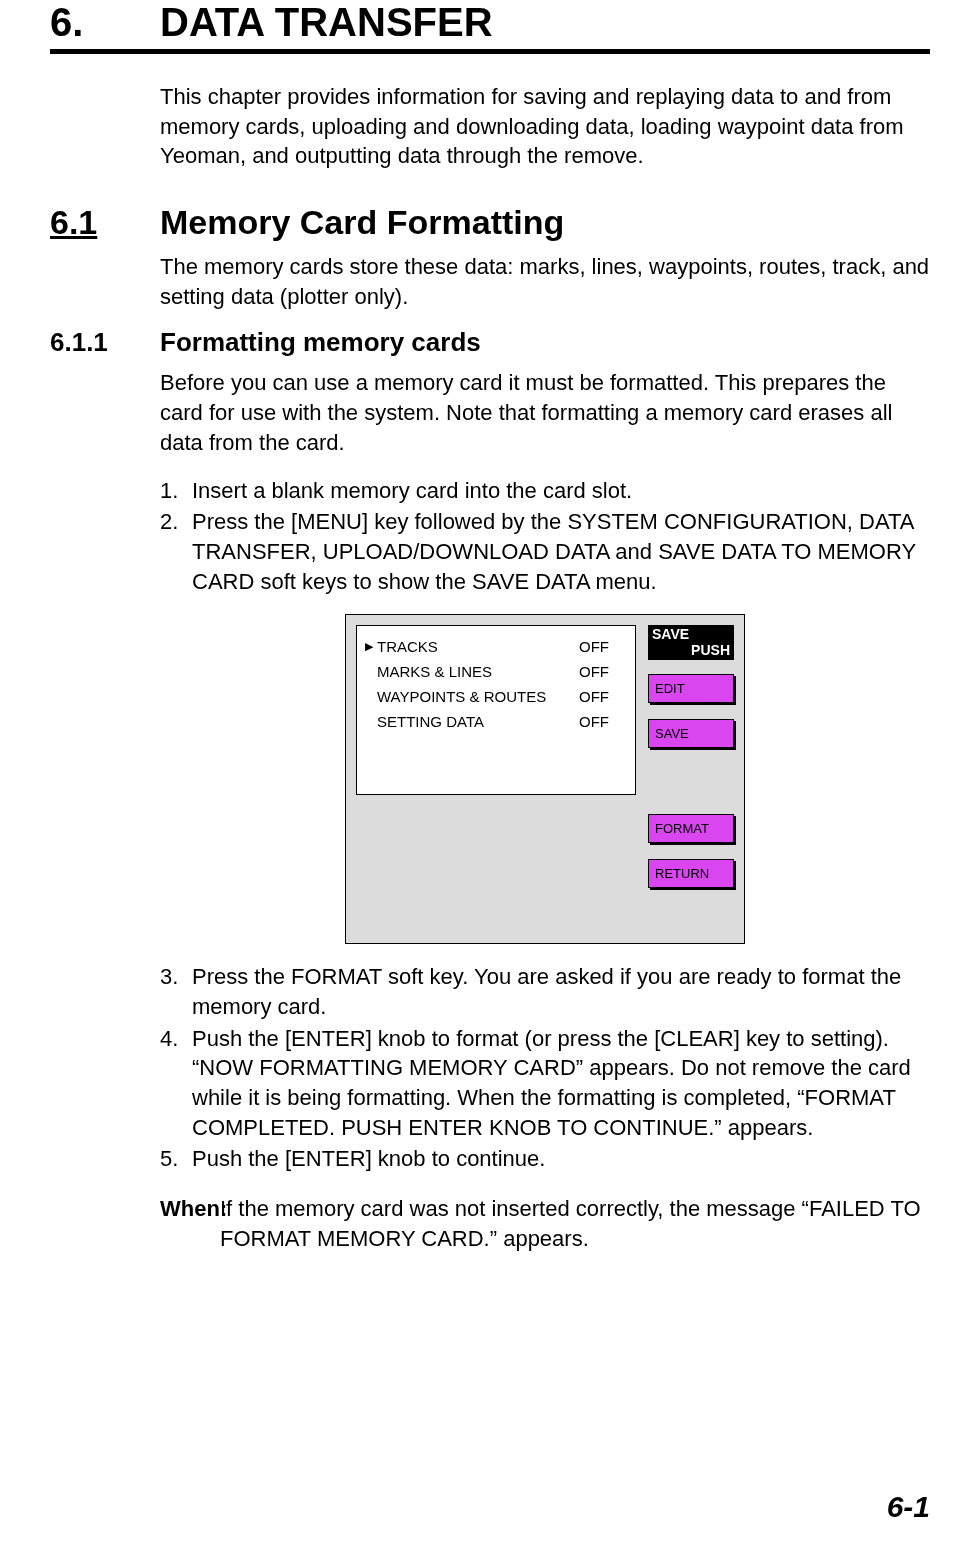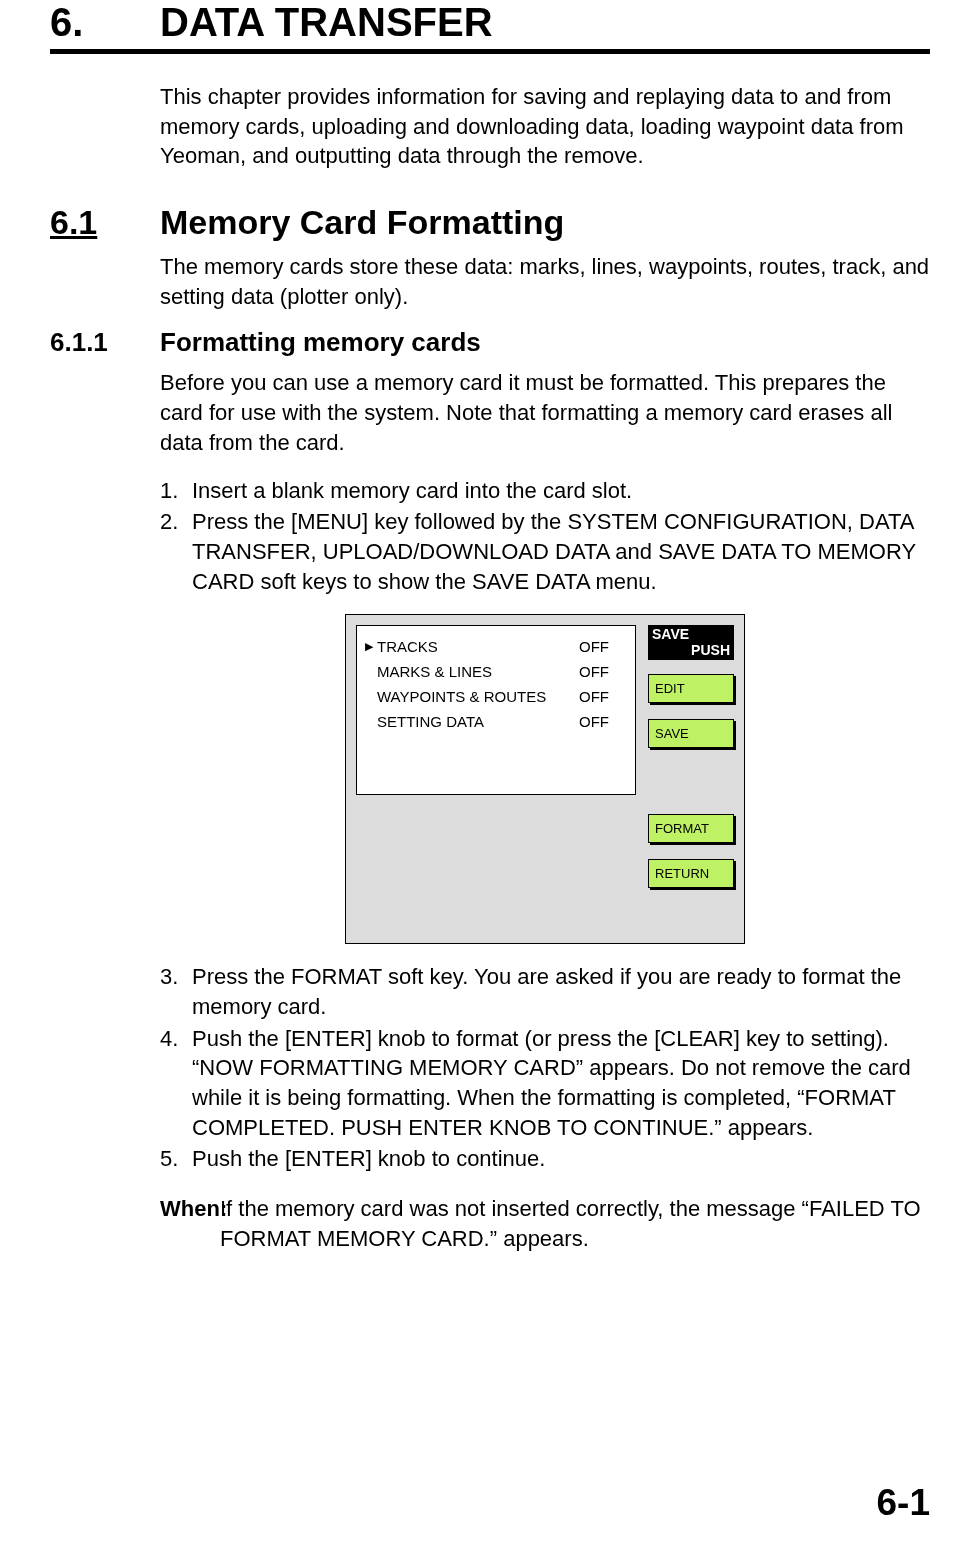--- a/index.html
+++ b/index.html
@@ -102,21 +102,21 @@
       color: #fff;
       font-weight: bold;
       font-size: 14px;
       padding: 2px 4px 2px 4px;
       line-height: 1.1;
       margin-bottom: 14px;
     }
     .sk-title .line2 { text-align: right; }
     .sk {
       border: 1px solid #000;
-      background: #bef264;
+      background: #d946ef;
       box-shadow: 2px 2px 0 #000;
       font-size: 13px;
       padding: 6px 6px;
       margin-bottom: 16px;
     }
     .caption {
       font-style: italic;
       font-size: 22px;
       margin-top: 14px;
     }
@@ -125,22 +125,23 @@
       margin-left: 110px;
       line-height: 1.35;
       margin-top: 20px;
       display: flex;
     }
     .note .nlabel { font-weight: bold; width: 60px; flex-shrink: 0; }
     .page-num {
       position: absolute;
       bottom: 30px;
       right: 50px;
-      font-size: 37px;
-      font-weight: bold;
+      font-size: 30px;
+      font-weight: bold;
+      font-style: italic;
     }
   </style>
 </head>
 <body>
 
 <h1 class="chapter-title">
   <span class="num">6.</span>
   <span>DATA TRANSFER</span>
 </h1>
 

